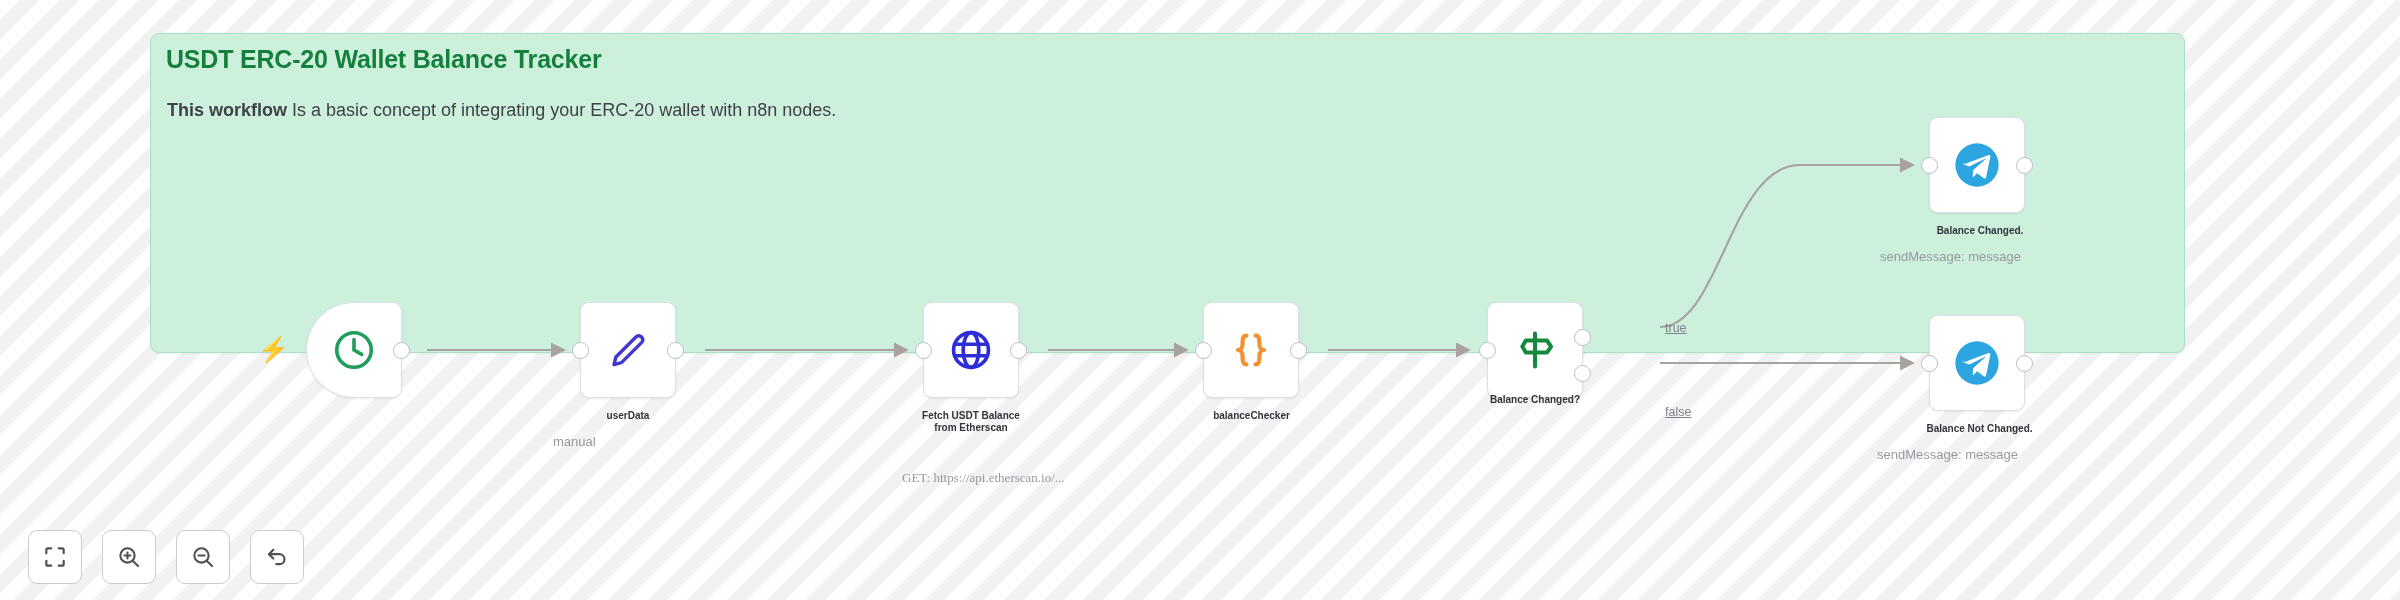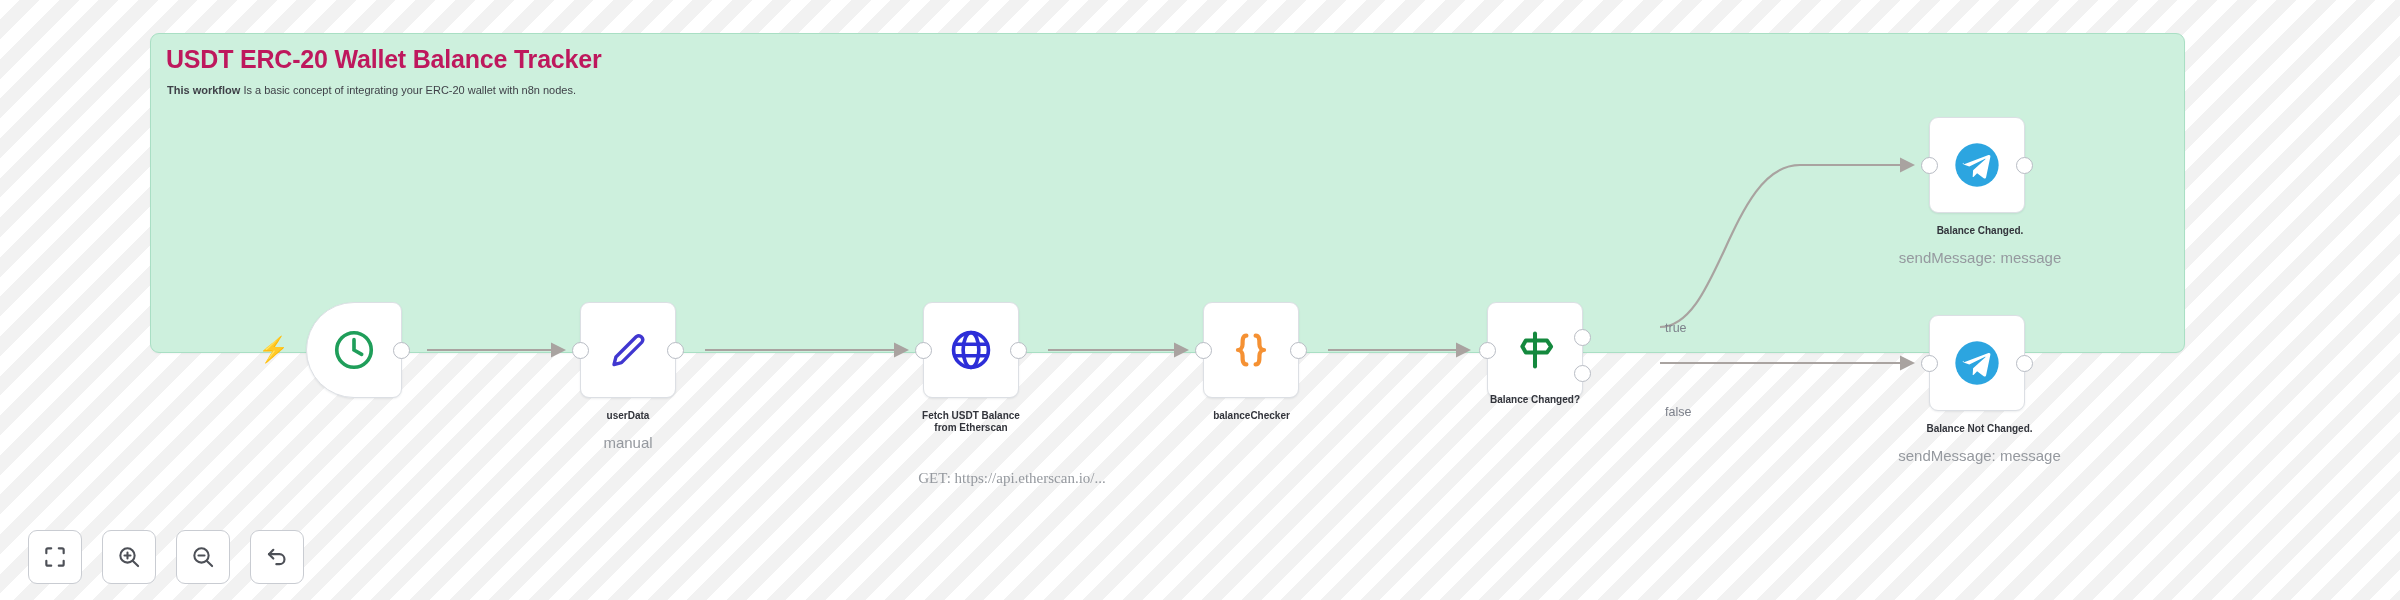--- a/index.html
+++ b/index.html
@@ -43,29 +43,29 @@
     border-radius: 9px;
     box-sizing: border-box;
     box-shadow: 0 1px 2px rgba(0,0,0,0.04);
   }
   #sticky-title {
     position: absolute;
     left: 15px;
     top: 11px;
     font-size: 25px;
     font-weight: bold;
-    color: #be185d;
+    color: #15803d;
     letter-spacing: -0.2px;
     white-space: nowrap;
   }
   #sticky-sub {
     position: absolute;
     left: 16px;
-    top: 50px;
-    font-size: 11px;
+    top: 66px;
+    font-size: 18px;
     color: #3f4148;
     white-space: nowrap;
   }
   #sticky-sub b { font-weight: bold; }
 
   
   #edges {
     position: absolute;
     left: 0; top: 0;
     width: 2400px; height: 600px;
@@ -106,35 +106,35 @@
   .port.out { right: -9px; }
   .port.in  { left: -9px; }
   .port.out-true  { right: -9px; top: 26px; margin-top: 0; }
   .port.out-false { right: -9px; top: 62px; margin-top: 0; }
 
   .port-label {
     position: absolute;
     font-size: 12.5px;
     color: #7d818b;
     white-space: nowrap;
+    text-decoration: underline;
   }
 
   .node-caption {
     position: absolute;
     text-align: center;
     font-size: 10px;
     font-weight: bold;
     color: #32343b;
     line-height: 1.22;
     white-space: pre-line;
   }
   .node-sub {
     position: absolute;
-    text-align: center;
-    font-size: 15px;
+    font-size: 13px;
     color: #95999f;
     white-space: nowrap;
   }
 
   .trigger-bolt {
     position: absolute;
     font-size: 25px;
     color: #ff6d5a;
     line-height: 1;
   }

